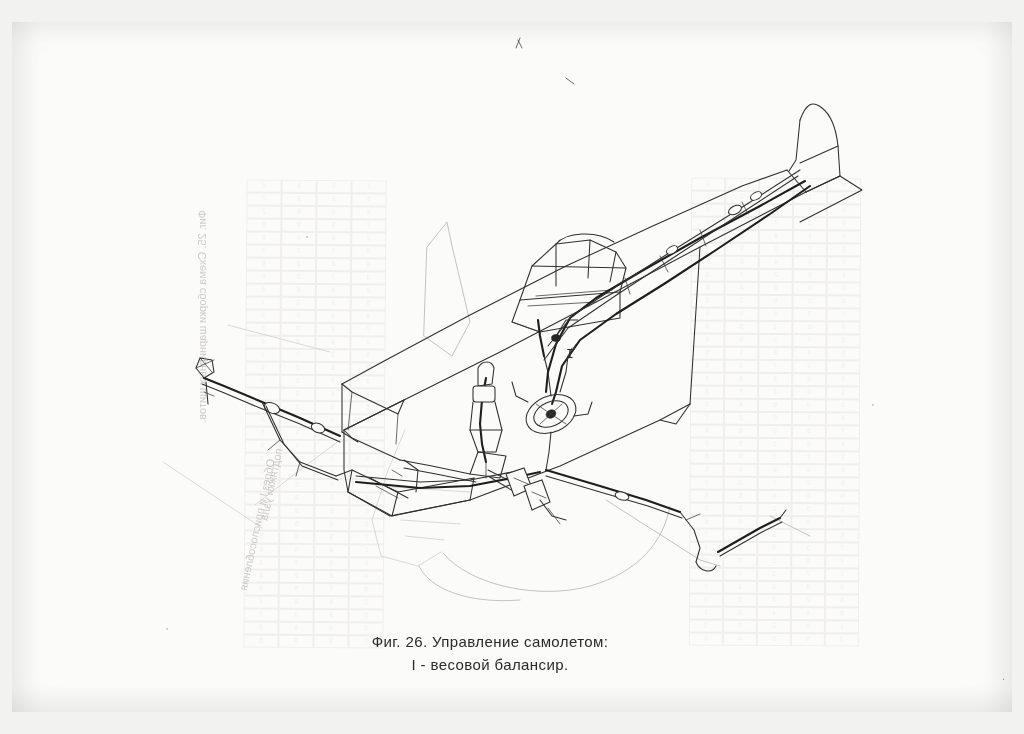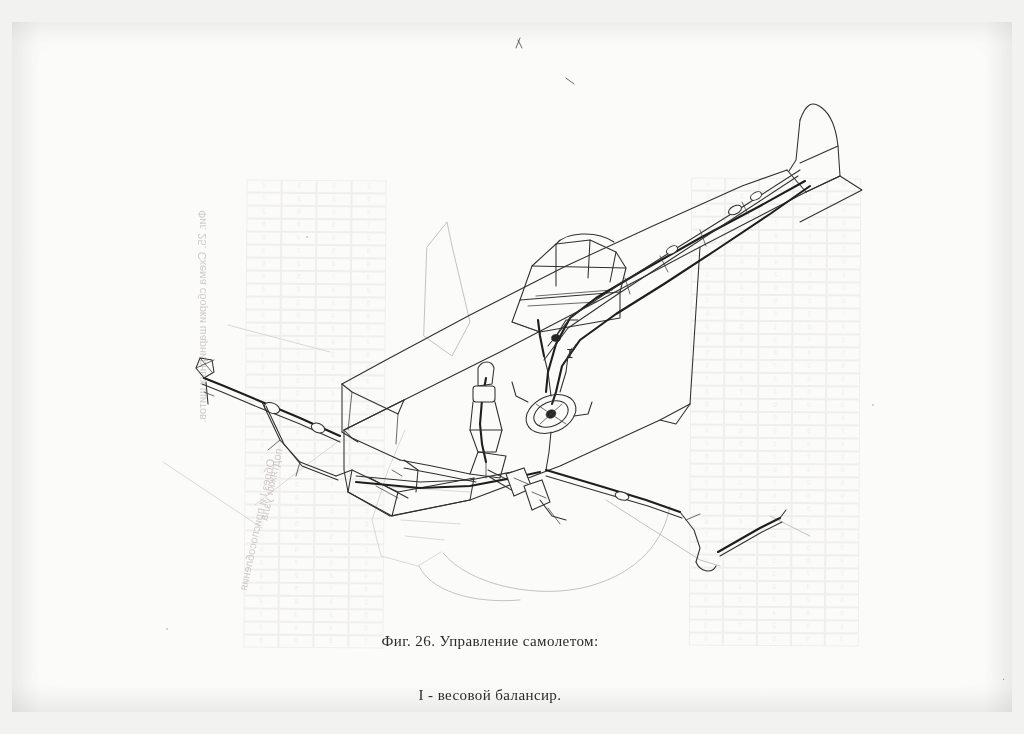--- a/index.html
+++ b/index.html
@@ -97,26 +97,26 @@
     width: 1024px;
     height: 734px;
   }
 
   .caption {
     position: absolute;
     left: 0;
     width: 980px;
     text-align: center;
     color: #2a2a2a;
-    font-family: Liberation Serif, serif;
+    font-family: Liberation Sans, sans-serif;
     font-size: 15px;
     letter-spacing: 0.4px;
   }
   #caption-line-1 { top: 633px; }
-  #caption-line-2 { top: 687px; }
+  #caption-line-2 { top: 656px; }
 
   .corner-marks {
     position: absolute;
     right: 16px;
     bottom: 52px;
     color: #8d8d8d;
     font-size: 10px;
     letter-spacing: 3px;
     font-family: "Liberation Sans", sans-serif;
   }

